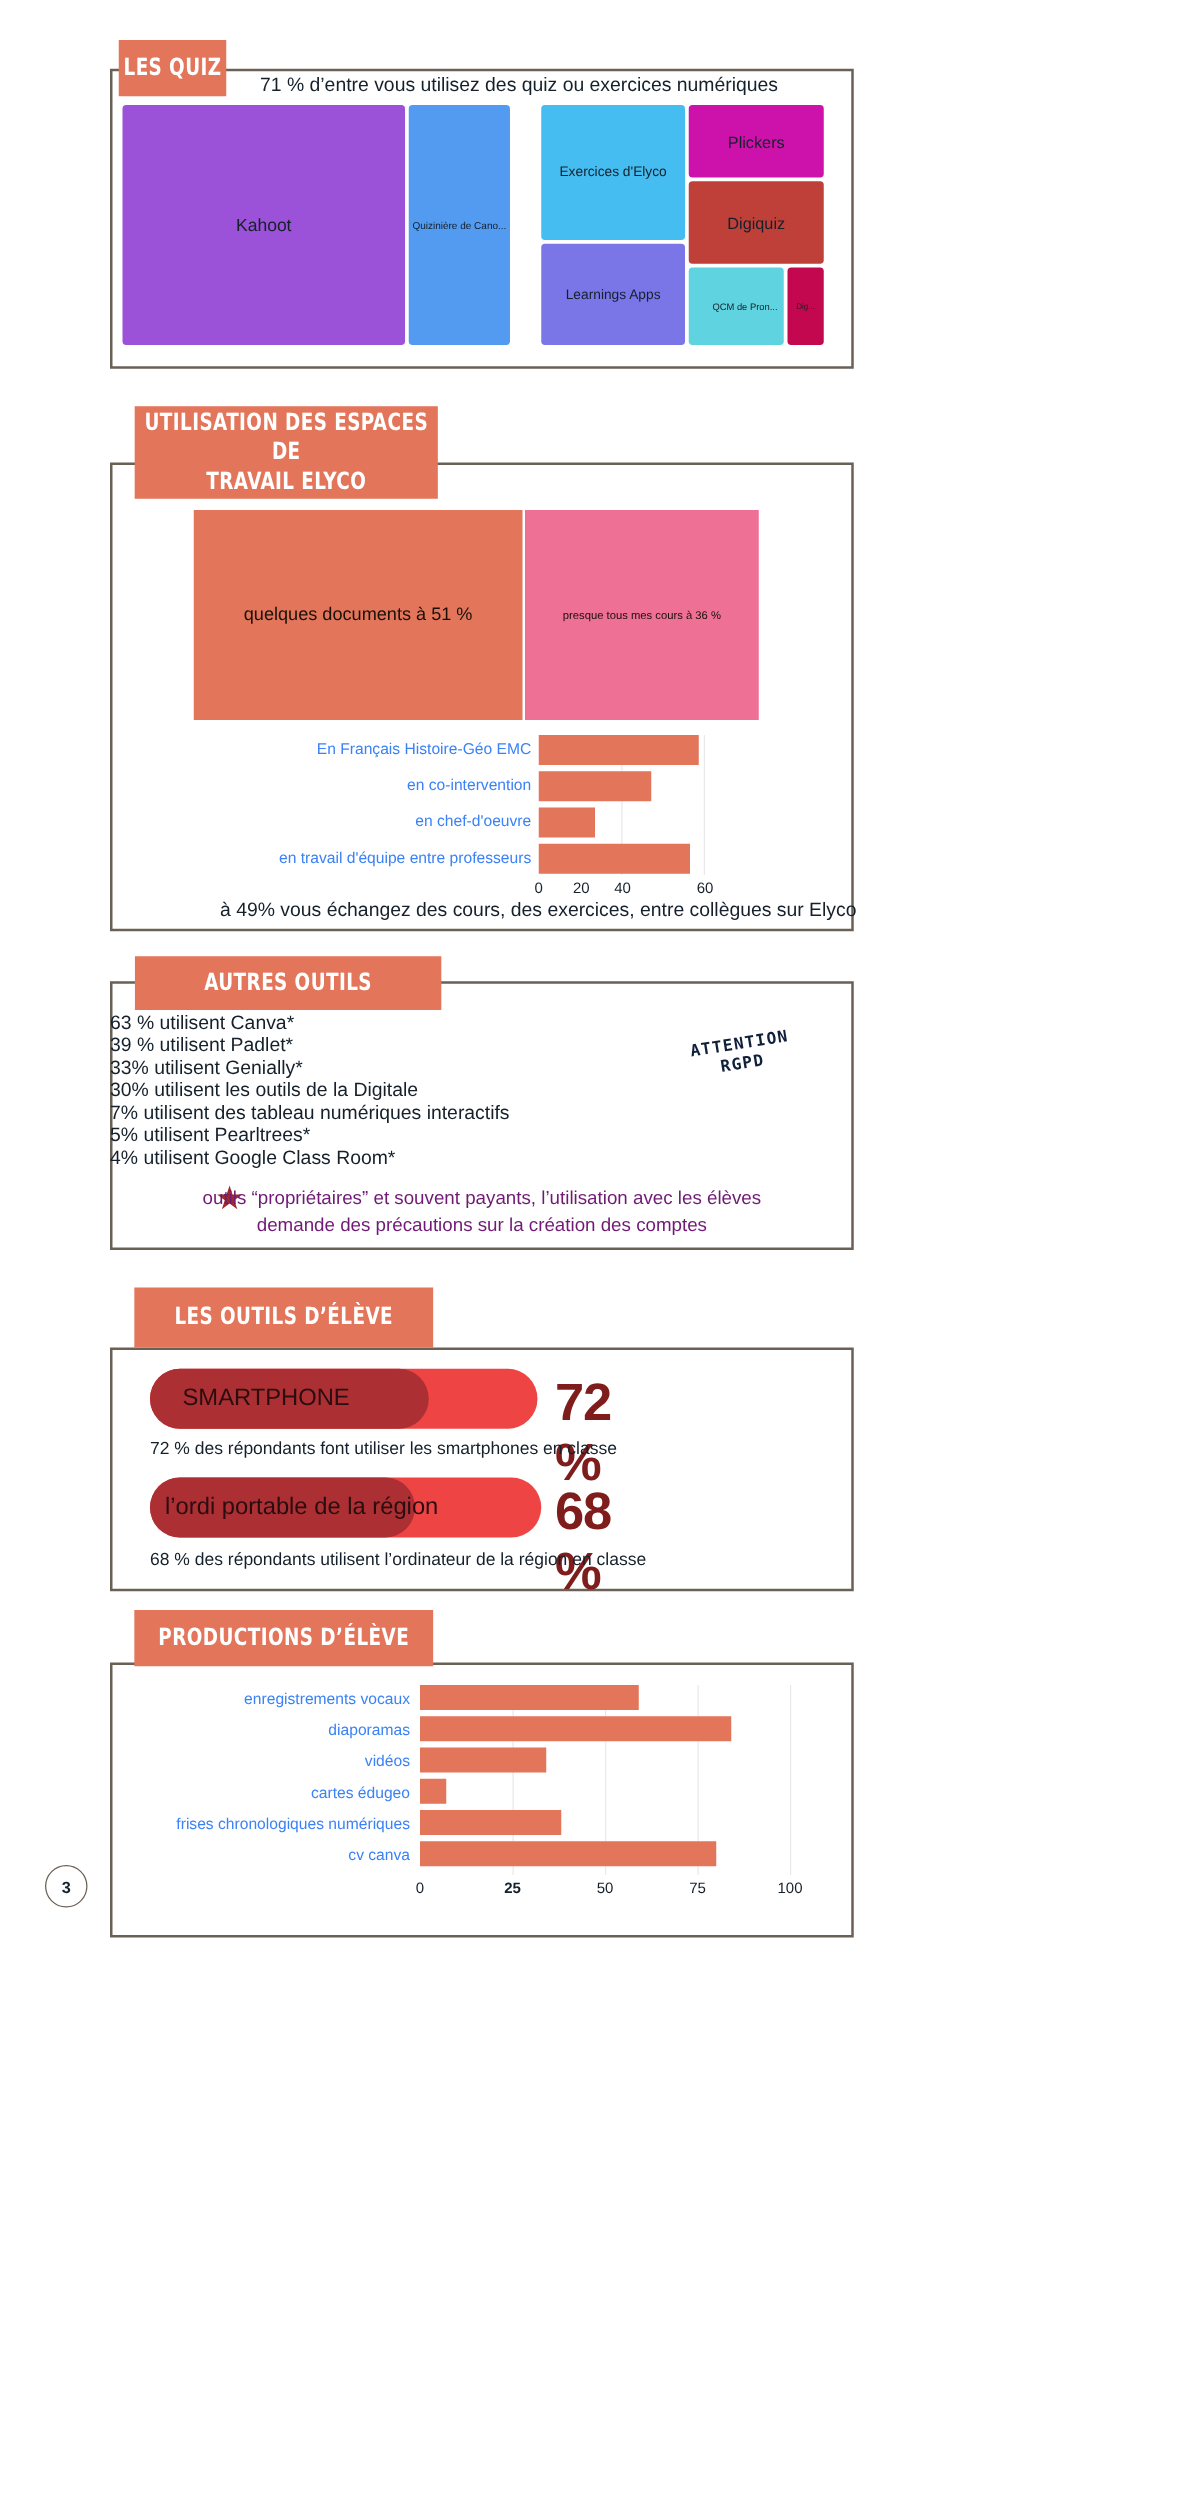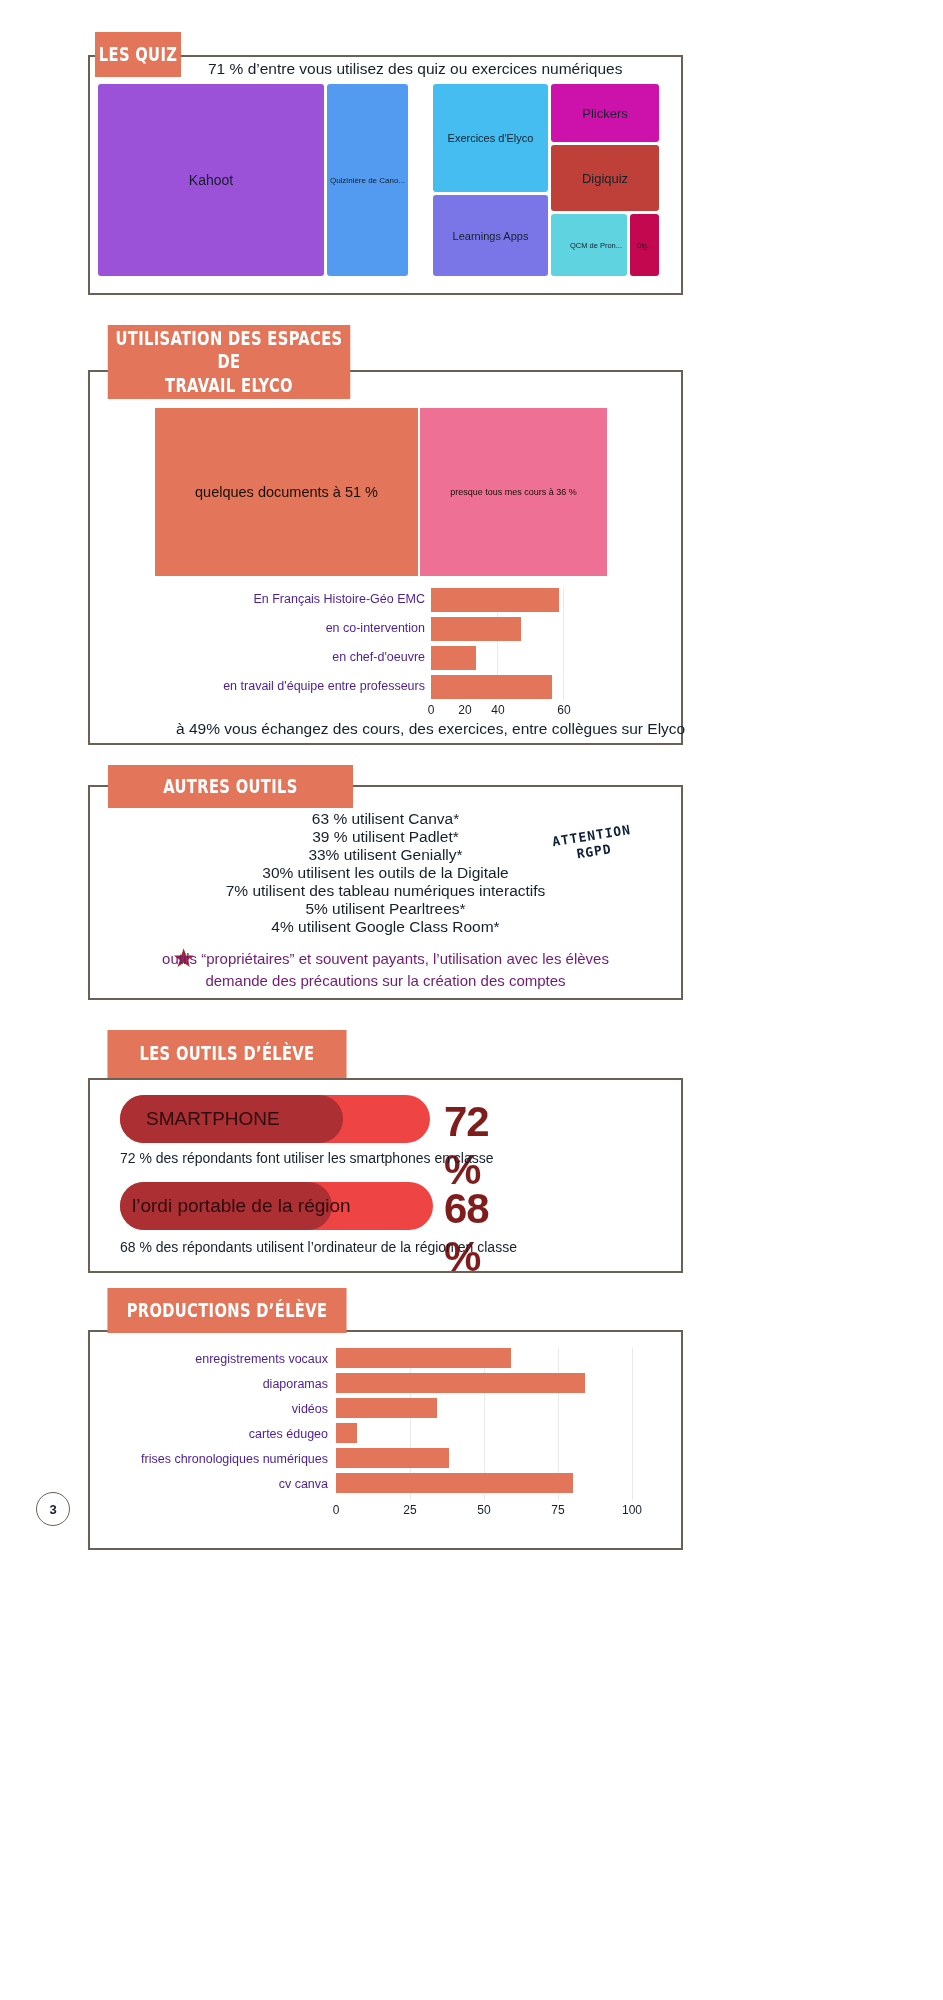--- a/index.html
+++ b/index.html
@@ -61,42 +61,41 @@
     position: absolute;
     display: flex; align-items: center; justify-content: center;
     color: #1a1008; text-align: center;
   }
 
   
   .bc { position: absolute; }
   .bc-label {
     position: absolute;
     text-align: right;
-    color: #4c1d95;
+    color: #3b82f6;
     white-space: nowrap;
   }
   .bc-bar { position: absolute; background: #e3755a; }
   .bc-grid { position: absolute; width: 1px; background: #e9e9e9; }
   .bc-tick {
     position: absolute;
     text-align: center;
     color: #15202b;
   }
 
   .caption {
     position: absolute;
     color: #15202b;
     white-space: nowrap;
   }
 
   
   .ao-line {
     position: absolute;
     width: 100%;
-    text-align: center;
     font-size: 15.5px;
     color: #15202b;
     white-space: nowrap;
   }
   .ao-note {
     position: absolute;
     width: 100%;
     text-align: center;
     font-size: 15px;
     color: #701a75;
@@ -329,21 +328,21 @@
       <div class="bc-label" style="left:0; top:79px; width:208px; font-size:12.5px;">cartes  édugeo</div>
       <div class="bc-bar" style="left:216px; top:75px; width:21px; height:20px;"></div>
 
       <div class="bc-label" style="left:0; top:104px; width:208px; font-size:12.5px;">frises chronologiques numériques</div>
       <div class="bc-bar" style="left:216px; top:100px; width:113px; height:20px;"></div>
 
       <div class="bc-label" style="left:0; top:129px; width:208px; font-size:12.5px;">cv canva</div>
       <div class="bc-bar" style="left:216px; top:125px; width:237px; height:20px;"></div>
 
       <div class="bc-tick" style="left:204px; top:155px; width:24px; font-size:12px;">0</div>
-      <div class="bc-tick" style="left:278px; top:155px; width:24px; font-size:12px;">25</div>
+      <div class="bc-tick" style="left:278px; top:155px; width:24px; font-size:12px;font-weight:bold;">25</div>
       <div class="bc-tick" style="left:352px; top:155px; width:24px; font-size:12px;">50</div>
       <div class="bc-tick" style="left:426px; top:155px; width:24px; font-size:12px;">75</div>
       <div class="bc-tick" style="left:500px; top:155px; width:24px; font-size:12px;">100</div>
     </div>
   </div>
 
   <div class="pagenum" style="left:36px; top:1492px;">
     <span>3</span>
   </div>
 

